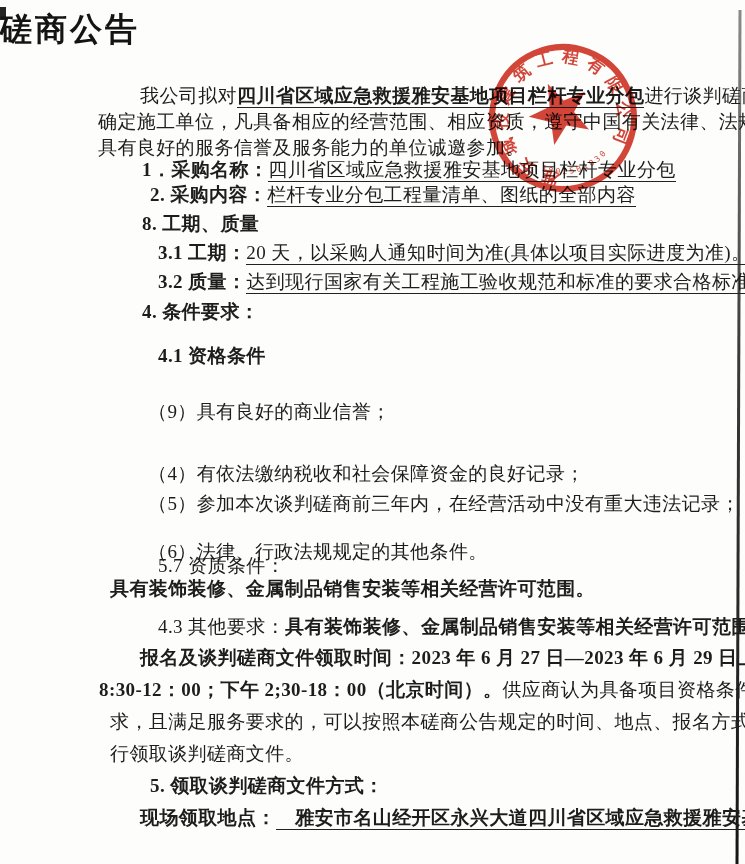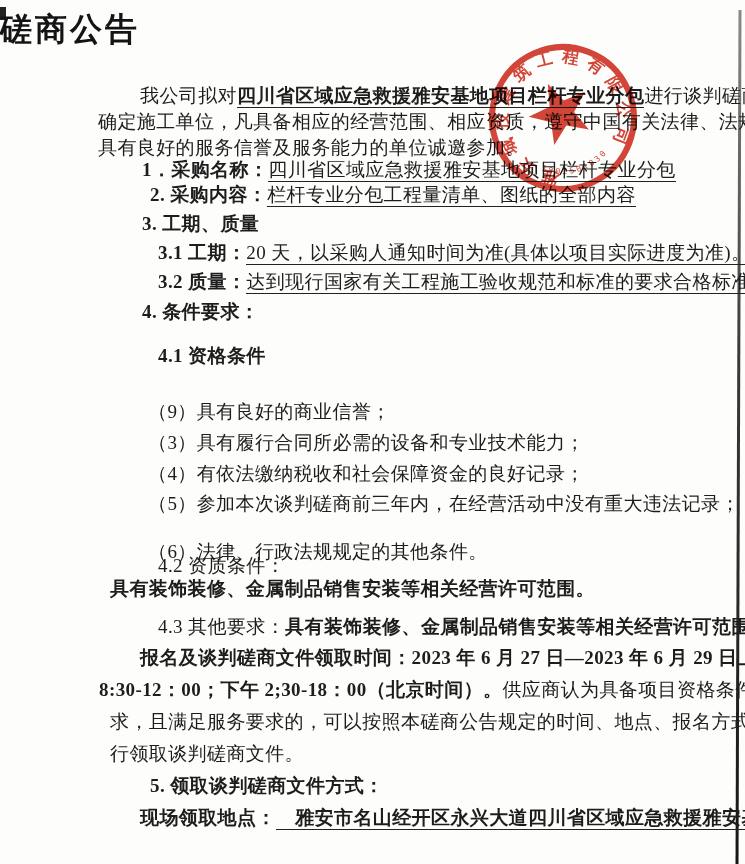--- a/index.html
+++ b/index.html
@@ -62,38 +62,37 @@
   <div class="line" style="top:110px;left:98px;">确定施工单位，凡具备相应的经营范围、相应资质，遵守中国有关法律、法规，</div>
   <div class="line" style="top:136px;left:98px;">具有良好的服务信誉及服务能力的单位诚邀参加。</div>
 
   <div class="line" style="top:158px;left:142px;">
     <span class="b">1．采购名称：</span><span class="u">四川省区域应急救援雅安基地项目栏杆专业分包</span>
   </div>
   <div class="line" style="top:183px;left:142px;margin-left:8px;">
     <span class="b">2. 采购内容：</span><span class="u">栏杆专业分包工程量清单、图纸的全部内容</span>
   </div>
 
-  <div class="line b" style="top:212px;left:142px;">3. 工期、质量</div>
+  <div class="line b" style="top:212px;left:142px;">8. 工期、质量</div>
   <div class="line" style="top:241px;left:158px;">
     <span class="b">3.1 工期：</span><span class="u">20 天，以采购人通知时间为准(具体以项目实际进度为准)。</span>
   </div>
   <div class="line" style="top:270px;left:158px;">
     <span class="b">3.2 质量：</span><span class="u">达到现行国家有关工程施工验收规范和标准的要求合格标准。</span>
   </div>
 
   <div class="line b" style="top:300px;left:142px;">4. 条件要求：</div>
   <div class="line" style="top:344px;left:158px;font-weight:bold;">4.1 资格条件</div>
 
   <div class="line" style="top:400px;left:148px;">（9）具有良好的商业信誉；</div>
-  <div class="line" style="top:431px;left:148px;">（3）具有履行合同所必需的设备和专业技术能力；</div>
   <div class="line" style="top:462px;left:148px;">（4）有依法缴纳税收和社会保障资金的良好记录；</div>
   <div class="line" style="top:492px;left:148px;">（5）参加本次谈判磋商前三年内，在经营活动中没有重大违法记录；</div>
   <div class="line" style="top:540px;left:148px;">（6）法律、行政法规规定的其他条件。</div>
 
-  <div class="line" style="top:554px;left:158px;">4.2 资质条件：</div>
+  <div class="line" style="top:554px;left:158px;">5.7 资质条件：</div>
   <div class="line b" style="top:577px;left:110px;">具有装饰装修、金属制品销售安装等相关经营许可范围。</div>
 
   <div class="line" style="top:615px;left:158px;">
     <span>4.3 其他要求：</span><span class="b">具有装饰装修、金属制品销售安装等相关经营许可范围。</span>
   </div>
 
   <div class="line" style="top:646px;left:140px;">
     <span class="b">报名及谈判磋商文件领取时间：</span><span class="b">2023 年 6 月 27 日—2023 年 6 月 29 日上午</span>
   </div>
   <div class="line" style="top:678px;left:99px;">

